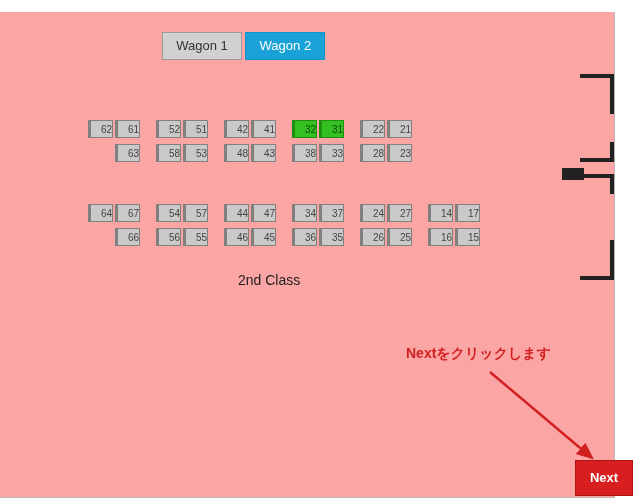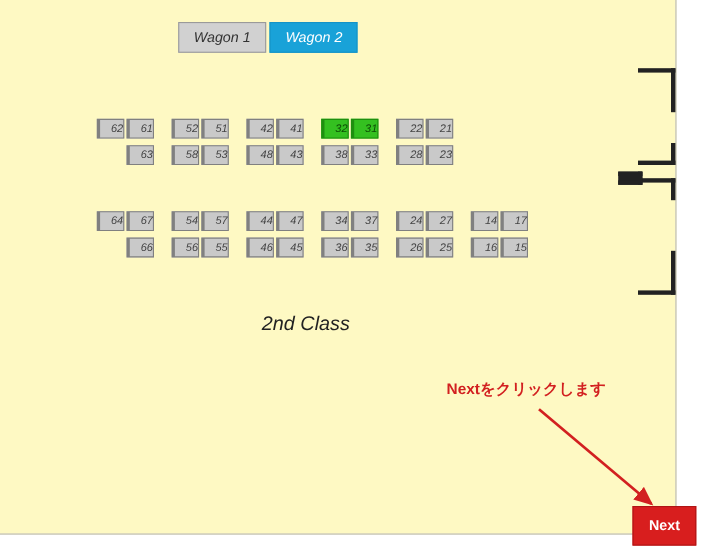--- a/index.html
+++ b/index.html
@@ -8,27 +8,26 @@
     width: 640px;
     height: 502px;
     background: #fff;
     font-family: Arial, Helvetica, sans-serif;
     font-size: 12px;
     overflow: hidden;
     position: relative;
   }
   .panel {
     position: absolute;
-    left: 0; top: 0;
+    left: 0; top: 12px;
     width: 614px;
     height: 485px;
-    background: #fef9c3;
+    background: #fca5a5;
     border-right: 1px solid #b8b8b8;
     border-bottom: 1px solid #b8b8b8;
-    font-style: italic;
   }
   
   .tabs { position: absolute; left: 162px; top: 20px; }
   .tab {
     display: inline-block;
     width: 78px; height: 26px;
     line-height: 26px;
     text-align: center;
     font-size: 13px;
     border: 1px solid #9a9a9a;
@@ -78,21 +77,21 @@
     background: #34c020;
     border-color: #1e8f0f;
     border-left-color: #1e8f0f;
     color: #0d4d05;
   }
   .seat.empty { visibility: hidden; }
   .aisle { height: 36px; }
   .class-label {
     position: absolute;
     left: 238px; top: 260px;
-    font-size: 18px; color: #222; margin-top: 24px;
+    font-size: 14px; color: #222;
   }
   
   .legend {
     position: absolute;
     left: 0; top: 346px;
     font-size: 12px;
     color: #222;
   }
   .legend-item { display: inline-block; margin-right: 14px; vertical-align: middle;}
   .legend-box {

